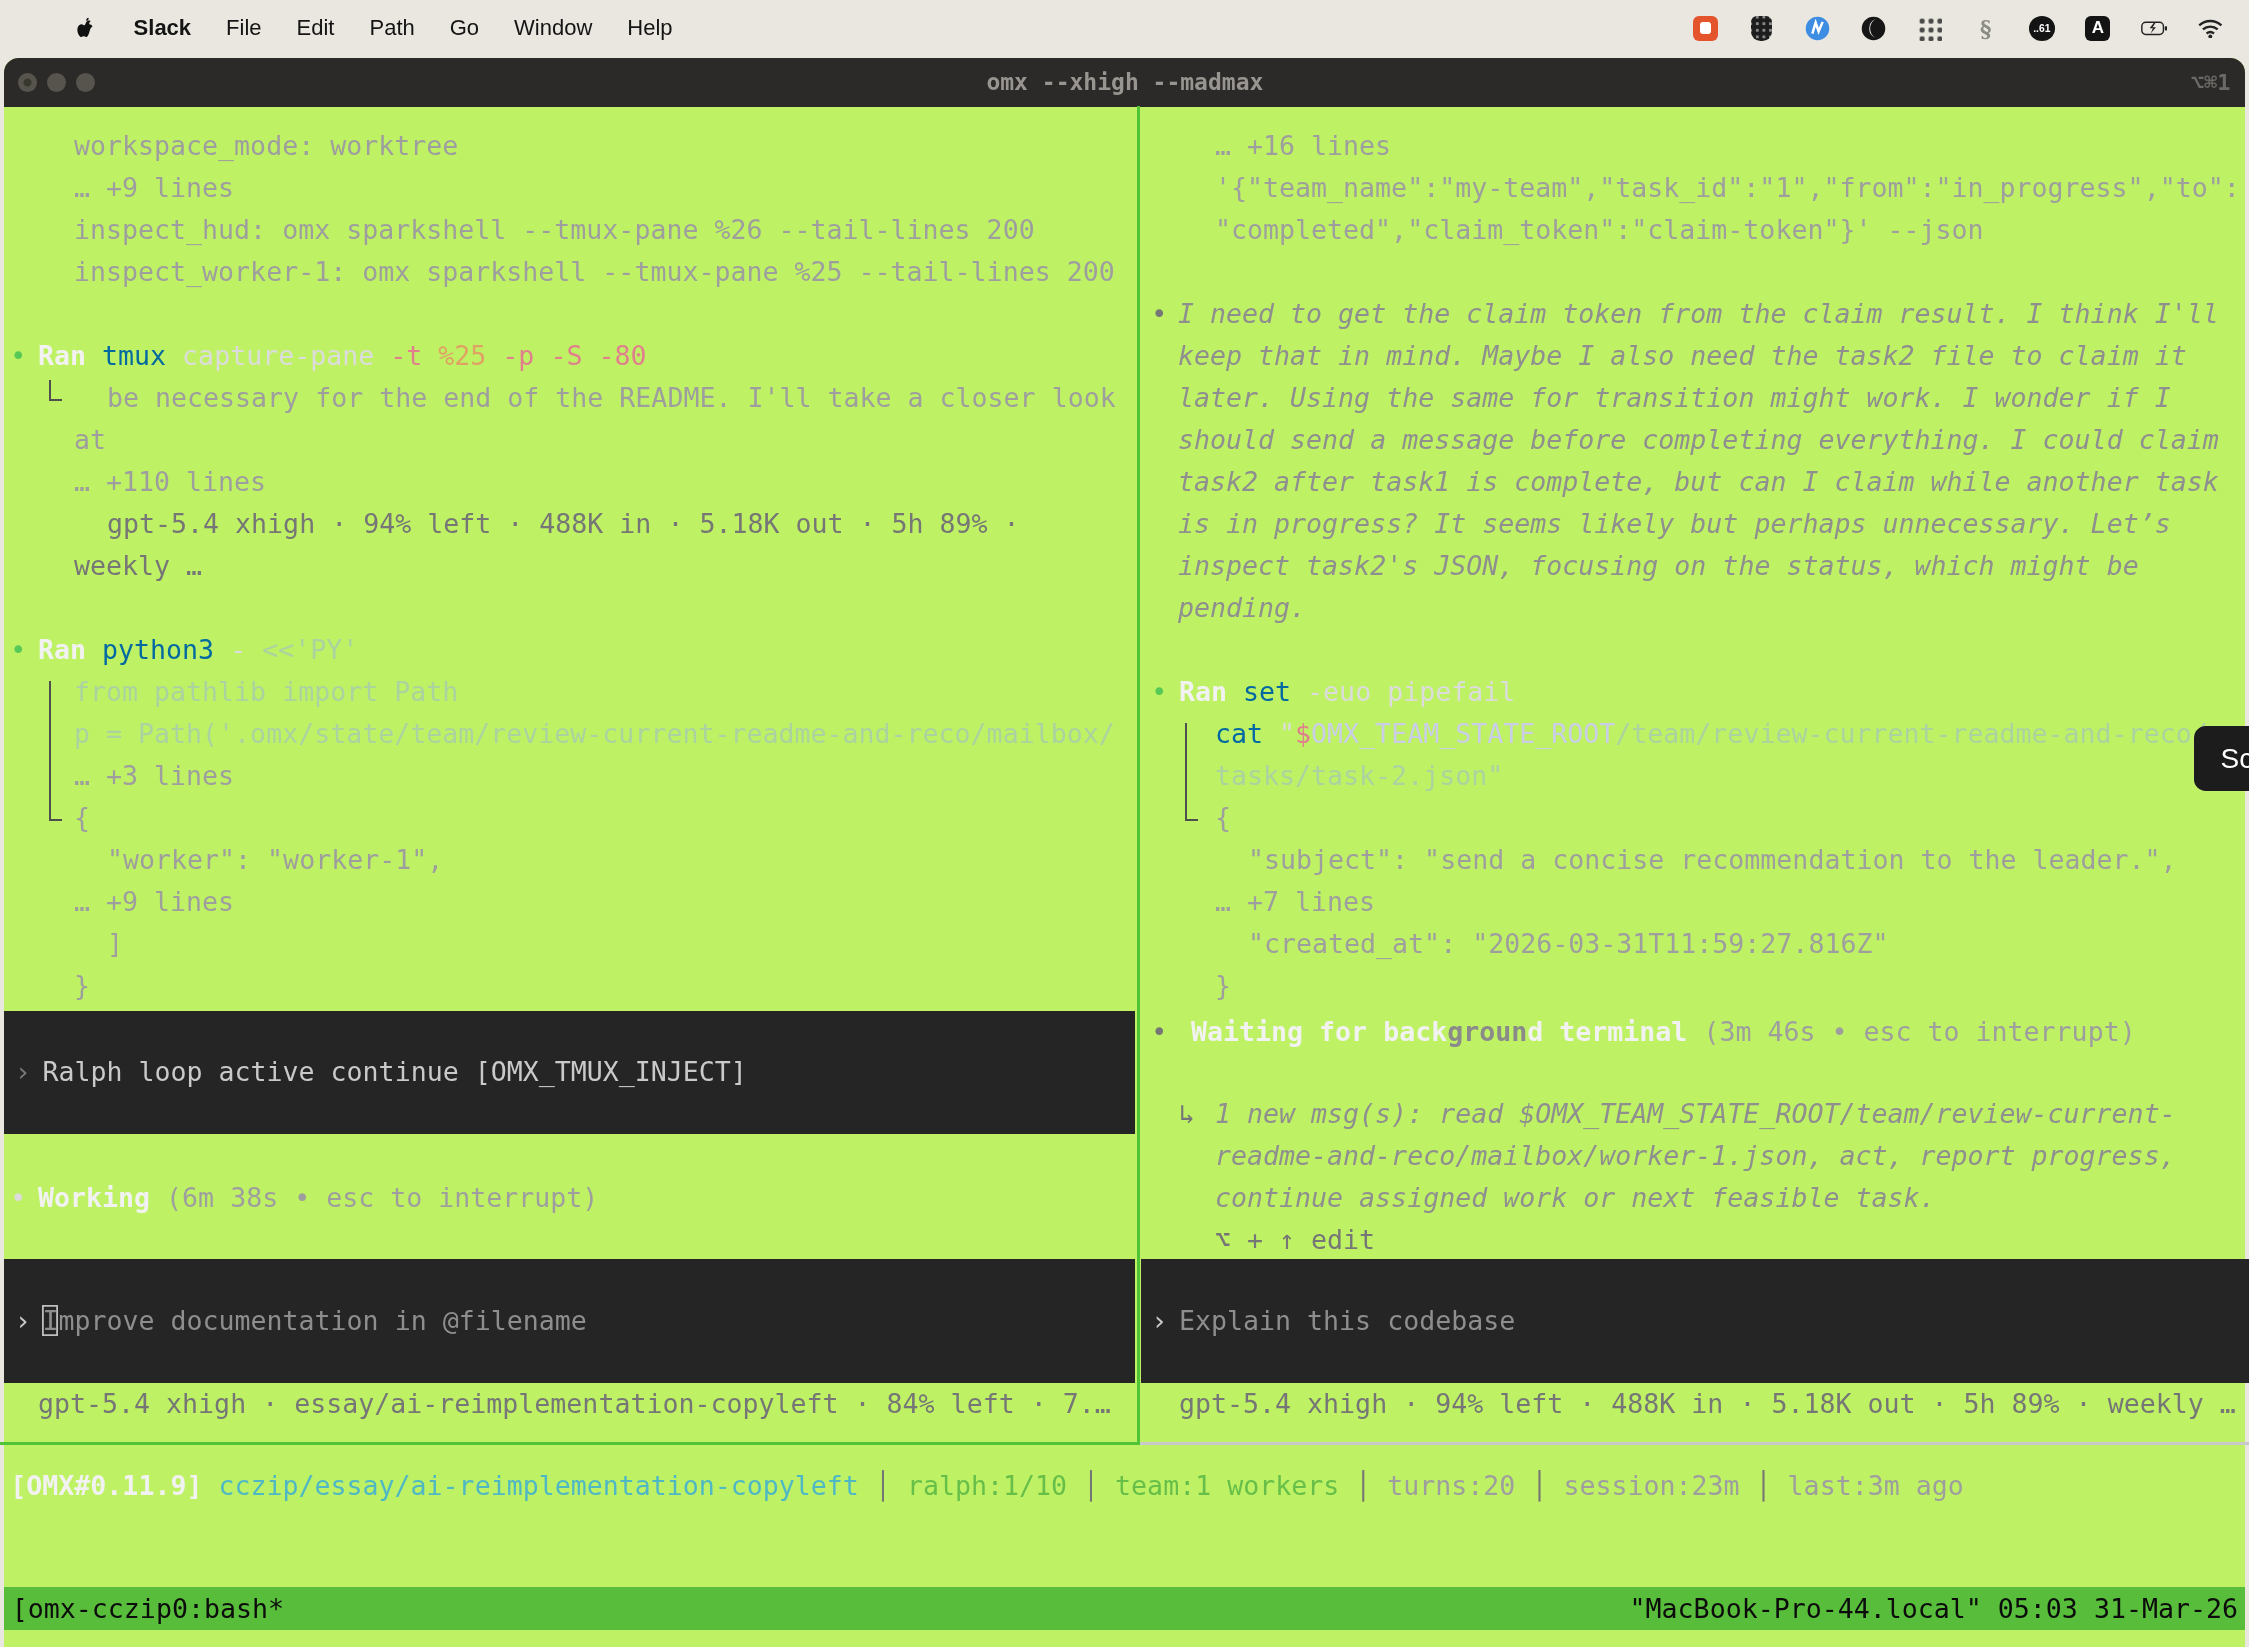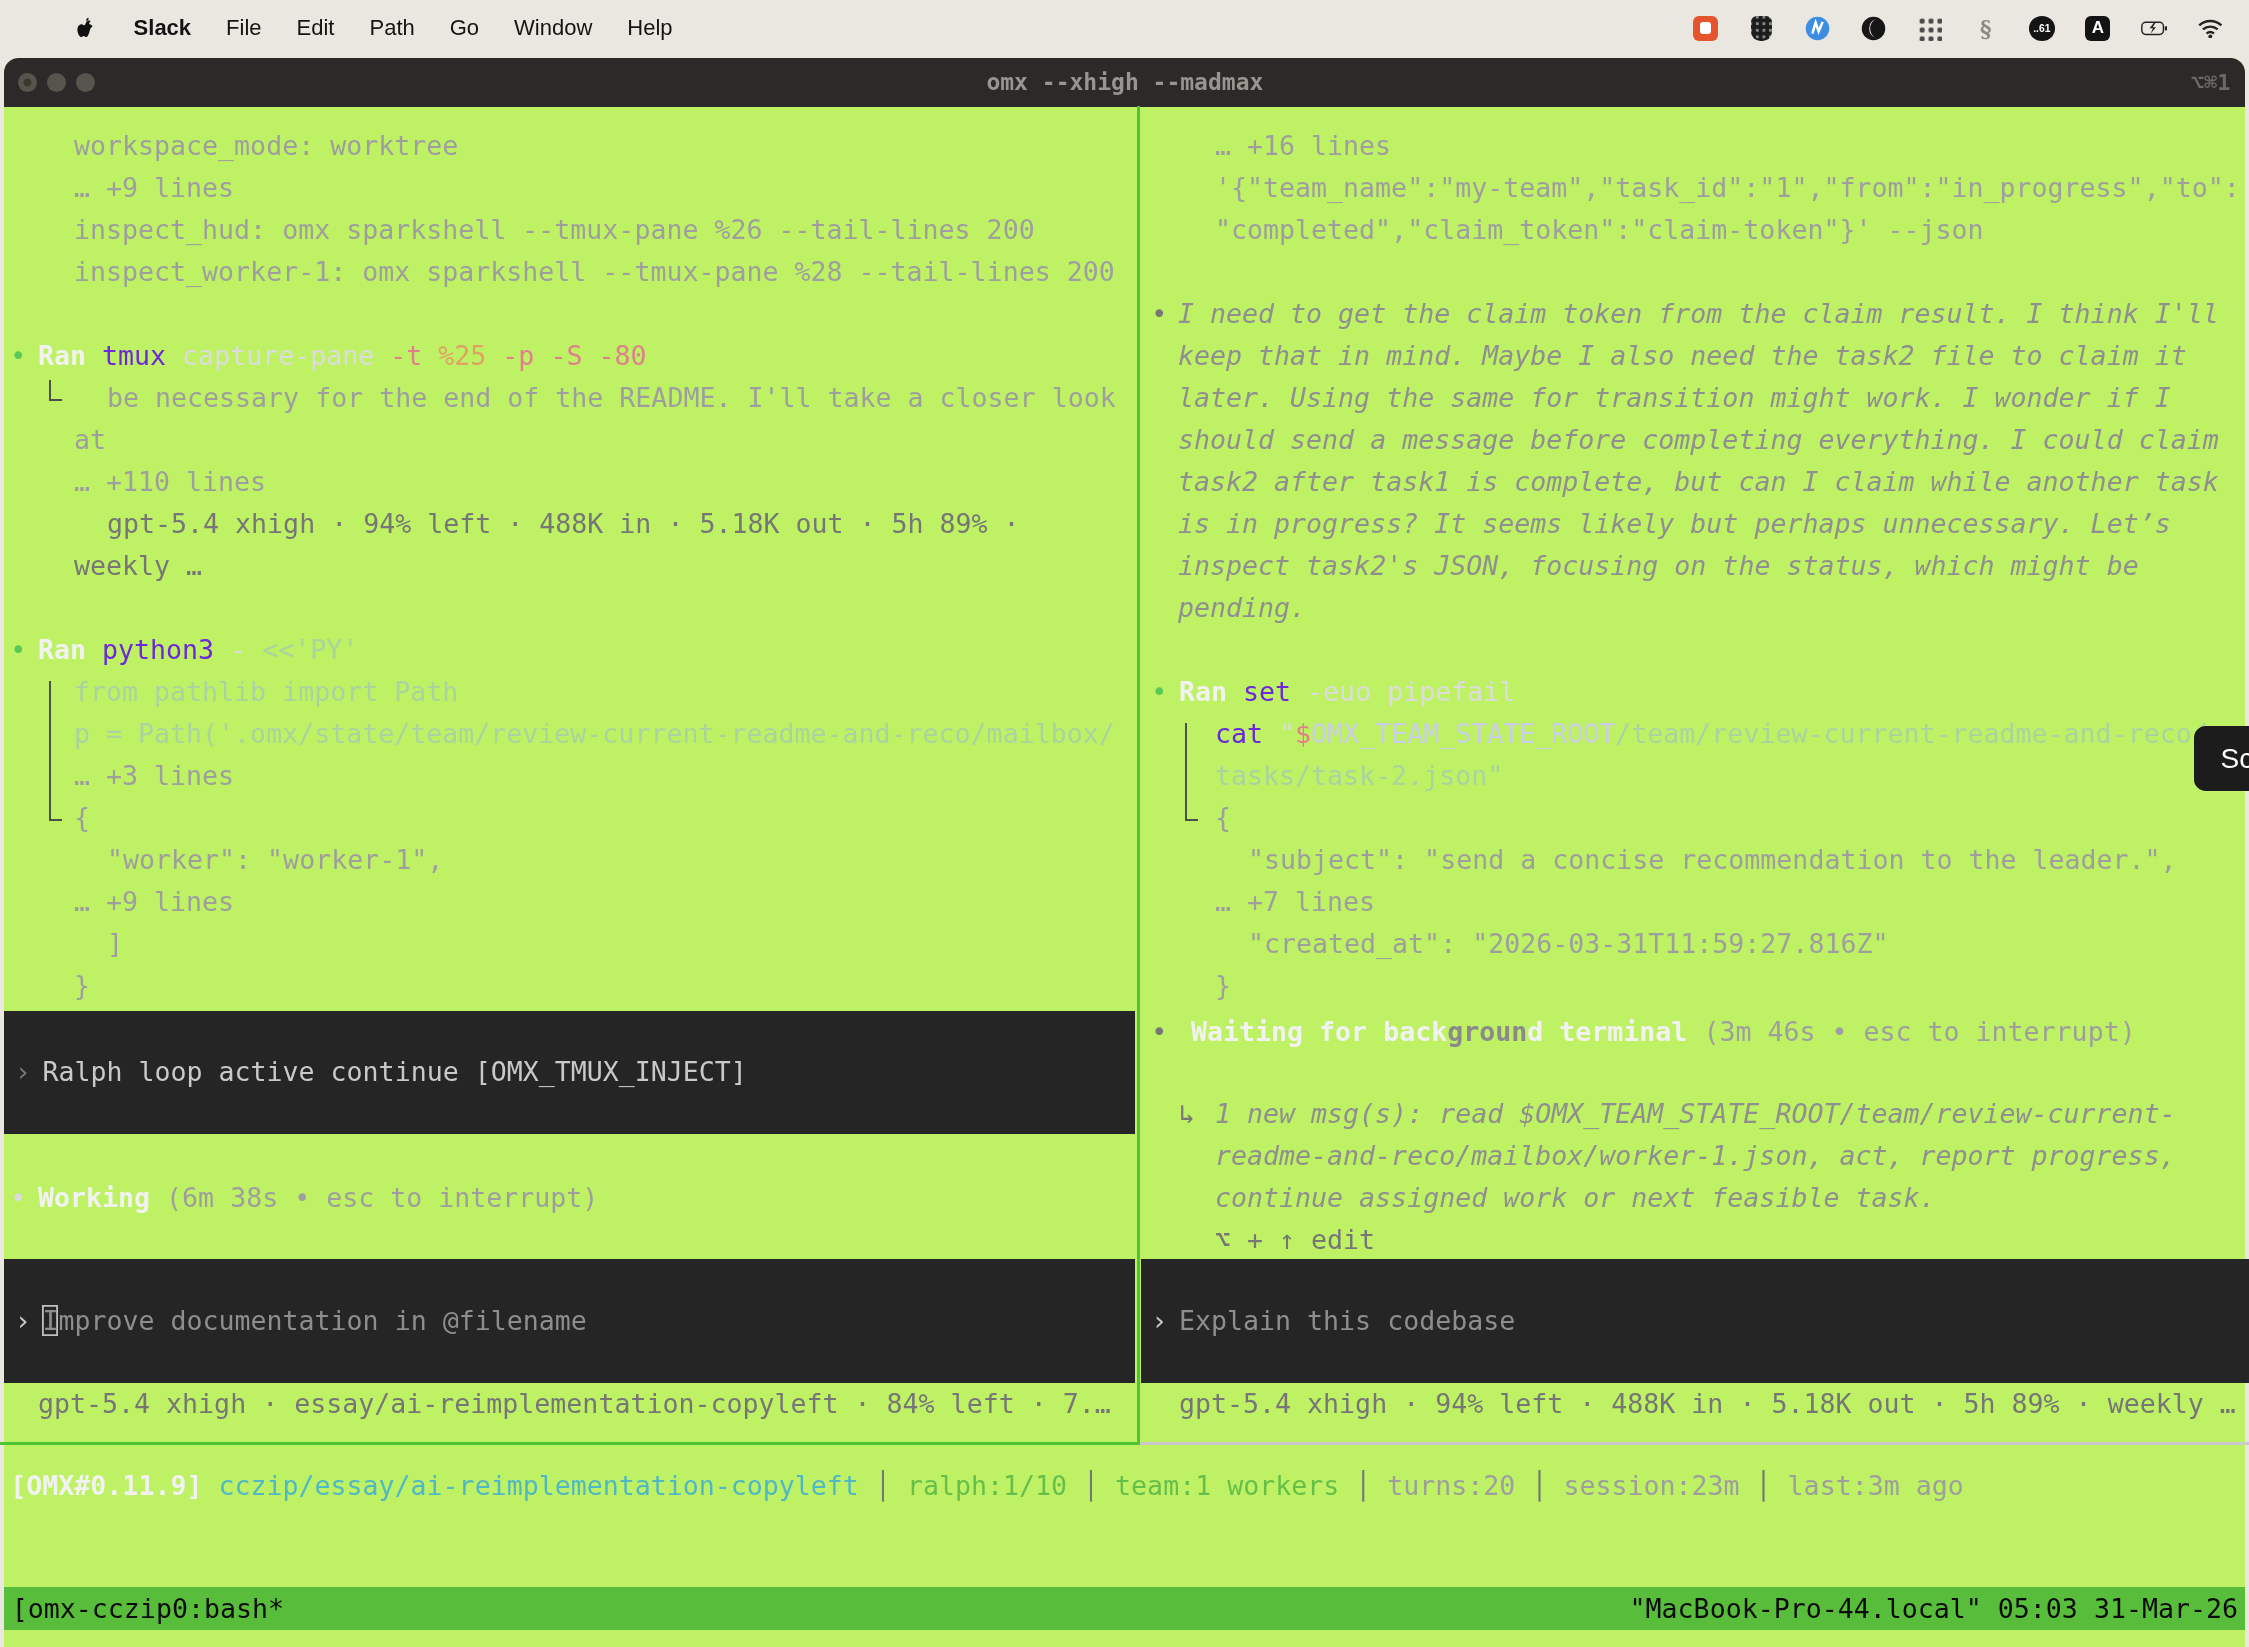--- a/index.html
+++ b/index.html
@@ -34,21 +34,21 @@
   .tl-dot.d2{left:43px;}
   .tl-dot.d3{left:72px;}
   .wtitle{position:absolute;left:0;right:0;top:0;height:49px;line-height:49px;text-align:center;
           color:#989590;font-weight:bold;font-size:23px;}
   .wshort{position:absolute;right:14.8px;top:0;height:49px;line-height:49px;color:#6b6965;font-size:22px;font-weight:bold;}
   .pane{position:absolute;overflow:hidden;z-index:2;font-size:26.6px;}
   .tl{position:relative;height:42px;line-height:42px;}
   .run{position:absolute;top:0;white-space:pre;}
   .c-g{color:#9e9e9e}.c-dg{color:#767676}.c-w{color:#dcdcdc}
   .c-bw{color:#f2f2f2;font-weight:bold}.c-bdg{color:#8a8a8a;font-weight:bold}
-  .c-bl{color:#6d28d9}.c-pk{color:#e0808d}.c-or{color:#dfa264}
+  .c-bl{color:#0369a1}.c-pk{color:#e0808d}.c-or{color:#dfa264}
   .c-gr{color:#abd3a0}.c-grb{color:#57c957}.c-lav{color:#c9cee6}
   .c-cy{color:#4fb8c4}.c-sg{color:#67bf49}
   .c-ig{color:#8f8f8f;font-style:italic}.c-ph{color:#8e8e8e}.c-lt{color:#c9c9c9}
   .cur{box-shadow:inset 0 0 0 1.8px #bfbfbf;}
   .treeline{position:absolute;background:#4f4f4f;z-index:2;}
   .tbox{position:absolute;background:#252525;z-index:2;font-size:26.6px;}
   .tbox .inner{position:absolute;left:0;right:0;}
   .hline{position:absolute;height:3px;z-index:3;}
   .vdivider{position:absolute;left:1137px;top:106px;width:3px;height:1336px;background:#4fc436;z-index:3;}
   .tmuxbar{position:absolute;left:4.4px;top:1587px;width:2241px;height:43px;background:#57bd3a;z-index:3;
@@ -138,21 +138,21 @@
       <div class="tl">
         <span class="run" style="left: 74px;"><span class="c-g">workspace_mode: worktree</span></span>
       </div>
       <div class="tl">
         <span class="run" style="left: 74px;"><span class="c-g">… +9 lines</span></span>
       </div>
       <div class="tl">
         <span class="run" style="left: 74px;"><span class="c-g">inspect_hud: omx sparkshell --tmux-pane %26 --tail-lines 200</span></span>
       </div>
       <div class="tl">
-        <span class="run" style="left: 74px;"><span class="c-g">inspect_worker-1: omx sparkshell --tmux-pane %28 --tail-lines 200</span></span>
+        <span class="run" style="left: 74px;"><span class="c-g">inspect_worker-1: omx sparkshell --tmux-pane %25 --tail-lines 200</span></span>
       </div>
       <div class="tl"></div>
       <div class="tl">
         <span class="run" style="left: 10.3px;"><span class="c-grb">•</span></span>
         <span class="run" style="left: 38px;"><span class="c-bw">Ran </span><span class="c-bl">tmux </span><span class="c-w">capture-pane </span><span class="c-pk">-t </span><span class="c-or">%25 </span><span class="c-pk">-p </span><span class="c-pk">-S </span><span class="c-pk">-80</span></span>
       </div>
       <div class="tl">
         <span class="run" style="left: 107px;"><span class="c-g">be necessary for the end of the README. I'll take a closer look</span></span>
       </div>
       <div class="tl">

